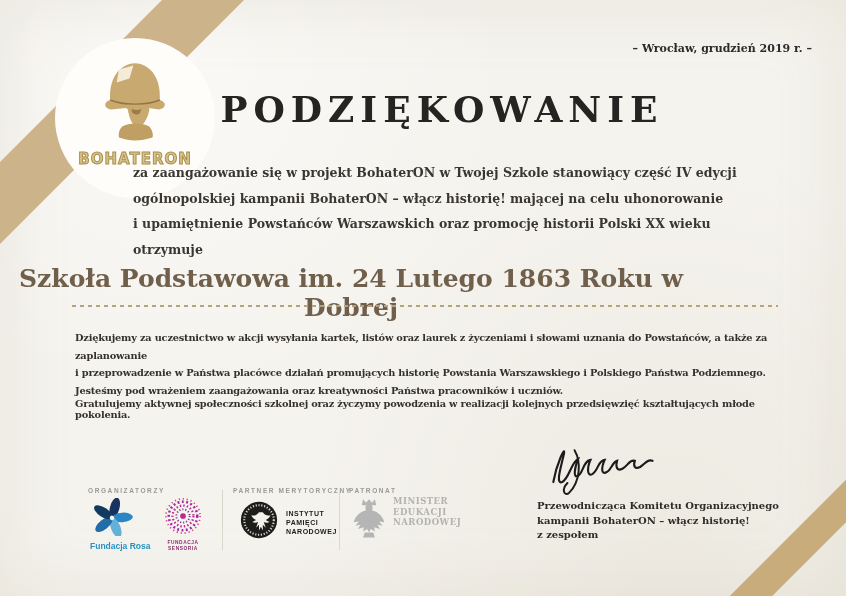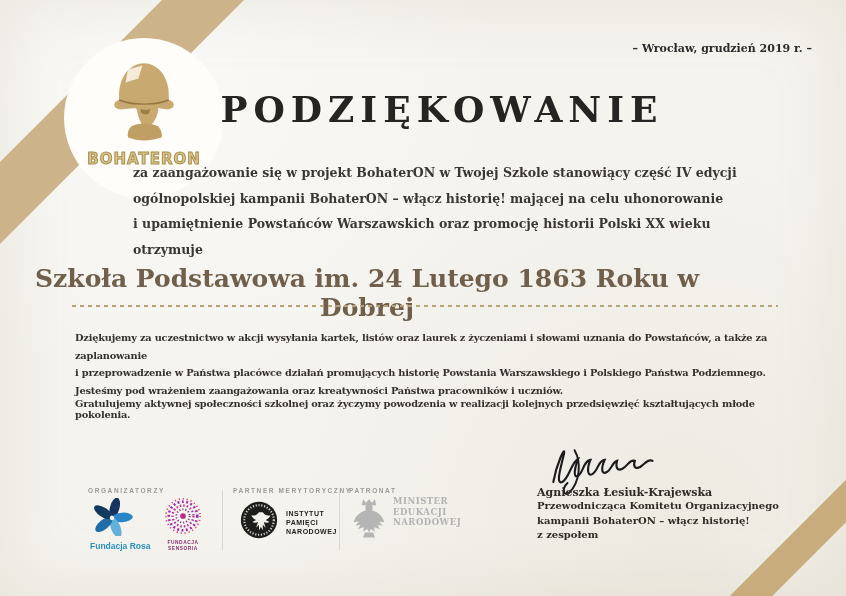--- a/index.html
+++ b/index.html
@@ -11,41 +11,41 @@
       radial-gradient(circle at 80% 90%, rgba(215,208,190,.25), transparent 45%);
     box-shadow:inset 0 0 70px rgba(170,158,130,.18);
     overflow:hidden;
     font-family:"DejaVu Serif", serif;
   }
   .ribbon{position:absolute;transform:rotate(-45deg);z-index:1;}
   .ribbon-top{left:-100px;top:64px;width:420px;height:58px;background:#cdb38a;}
   .ribbon-bottom{left:646px;top:536px;width:300px;height:30px;background:#c9ac7c;}
 
   .logo-circle{
-    position:absolute;left:64px;top:38px;width:160px;height:160px;border-radius:50%;
+    position:absolute;left:55px;top:38px;width:160px;height:160px;border-radius:50%;
     background:#fffdf9;z-index:2;display:flex;flex-direction:column;align-items:center;
     padding-top:12px;box-sizing:border-box;
   }
   .brand-name{
     font-family:"DejaVu Sans",sans-serif;font-weight:bold;font-size:15px;letter-spacing:1px;
     color:#d8c48d;-webkit-text-stroke:1px #a98f4e;margin-top:0px;
   }
 
   .date-line{position:absolute;top:42px;right:34px;font-size:11px;font-weight:bold;color:#2b2b2b;z-index:3;}
 
   .title{position:absolute;top:88px;left:38px;width:808px;text-align:center;
     font-size:36px;font-weight:bold;letter-spacing:6px;color:#262422;z-index:3;}
 
   .preline{white-space:pre-line;}
 
   .intro{position:absolute;top:160px;left:133px;width:680px;text-align:left;
     font-size:12.5px;line-height:25.5px;font-weight:bold;color:#3a3733;z-index:3;}
 
   .recipient{position:absolute;top:264px;left:0;width:702px;text-align:center;
-    font-size:25px;font-weight:bold;color:#6f5f4b;z-index:3;margin-left:16px;}
+    font-size:25px;font-weight:bold;color:#6f5f4b;z-index:3;}
 
   .dashes{position:absolute;top:305px;left:72px;width:706px;height:2px;z-index:3;
     background:repeating-linear-gradient(90deg,#b9a277 0 4px,transparent 4px 8px);}
 
   .body-1{position:absolute;top:329px;left:75px;right:45px;font-size:9.8px;line-height:17.5px;
     font-weight:bold;color:#34302c;letter-spacing:-0.2px;z-index:3;}
   .body-2{position:absolute;top:398px;left:75px;right:45px;font-size:9.8px;
     font-weight:bold;color:#34302c;letter-spacing:-0.2px;z-index:3;}
 
   .sig-script{position:absolute;left:540px;top:436px;z-index:3;}
@@ -113,21 +113,20 @@
 i przeprowadzenie w Państwa placówce działań promujących historię Powstania Warszawskiego i Polskiego Państwa Podziemnego.
 Jesteśmy pod wrażeniem zaangażowania oraz kreatywności Państwa pracowników i uczniów.</div>
   <div class="body-2">Gratulujemy aktywnej społeczności szkolnej oraz życzymy powodzenia w realizacji kolejnych przedsięwzięć kształtujących młode pokolenia.</div>
 
   <div class="sig-script">
     <svg width="140" height="62" viewBox="0 0 140 70">
       <path d="M6,52 C10,30 20,10 18,20 C15,34 8,55 16,52 C24,48 26,30 34,26 C30,36 28,48 34,45 C40,41 40,28 48,27 C44,36 44,46 50,43 C57,39 56,28 64,27 C60,36 60,44 66,41 C72,38 72,30 78,28 C76,35 78,40 84,37 C90,34 92,26 98,28 C96,34 98,38 104,35 C110,31 112,26 118,28" stroke="#1b1b1b" stroke-width="2.4" fill="none" stroke-linecap="round"></path>
       <path d="M30,16 C38,30 36,52 24,64 C18,69 15,60 22,53" stroke="#1b1b1b" stroke-width="2.2" fill="none" stroke-linecap="round"></path>
     </svg>
   </div>
-  <div class="sig-name">Agnieszka Łesiuk-Krajewska</div>
   <div class="sig-role preline">Przewodnicząca Komitetu Organizacyjnego
 kampanii BohaterON – włącz historię!
 z zespołem</div>
 
   <div class="section-label label-org">ORGANIZATORZY</div>
   <div class="section-label label-partner">PARTNER MERYTORYCZNY</div>
   <div class="section-label label-patronat">PATRONAT</div>
 
   <div class="rosa">
     <span>

